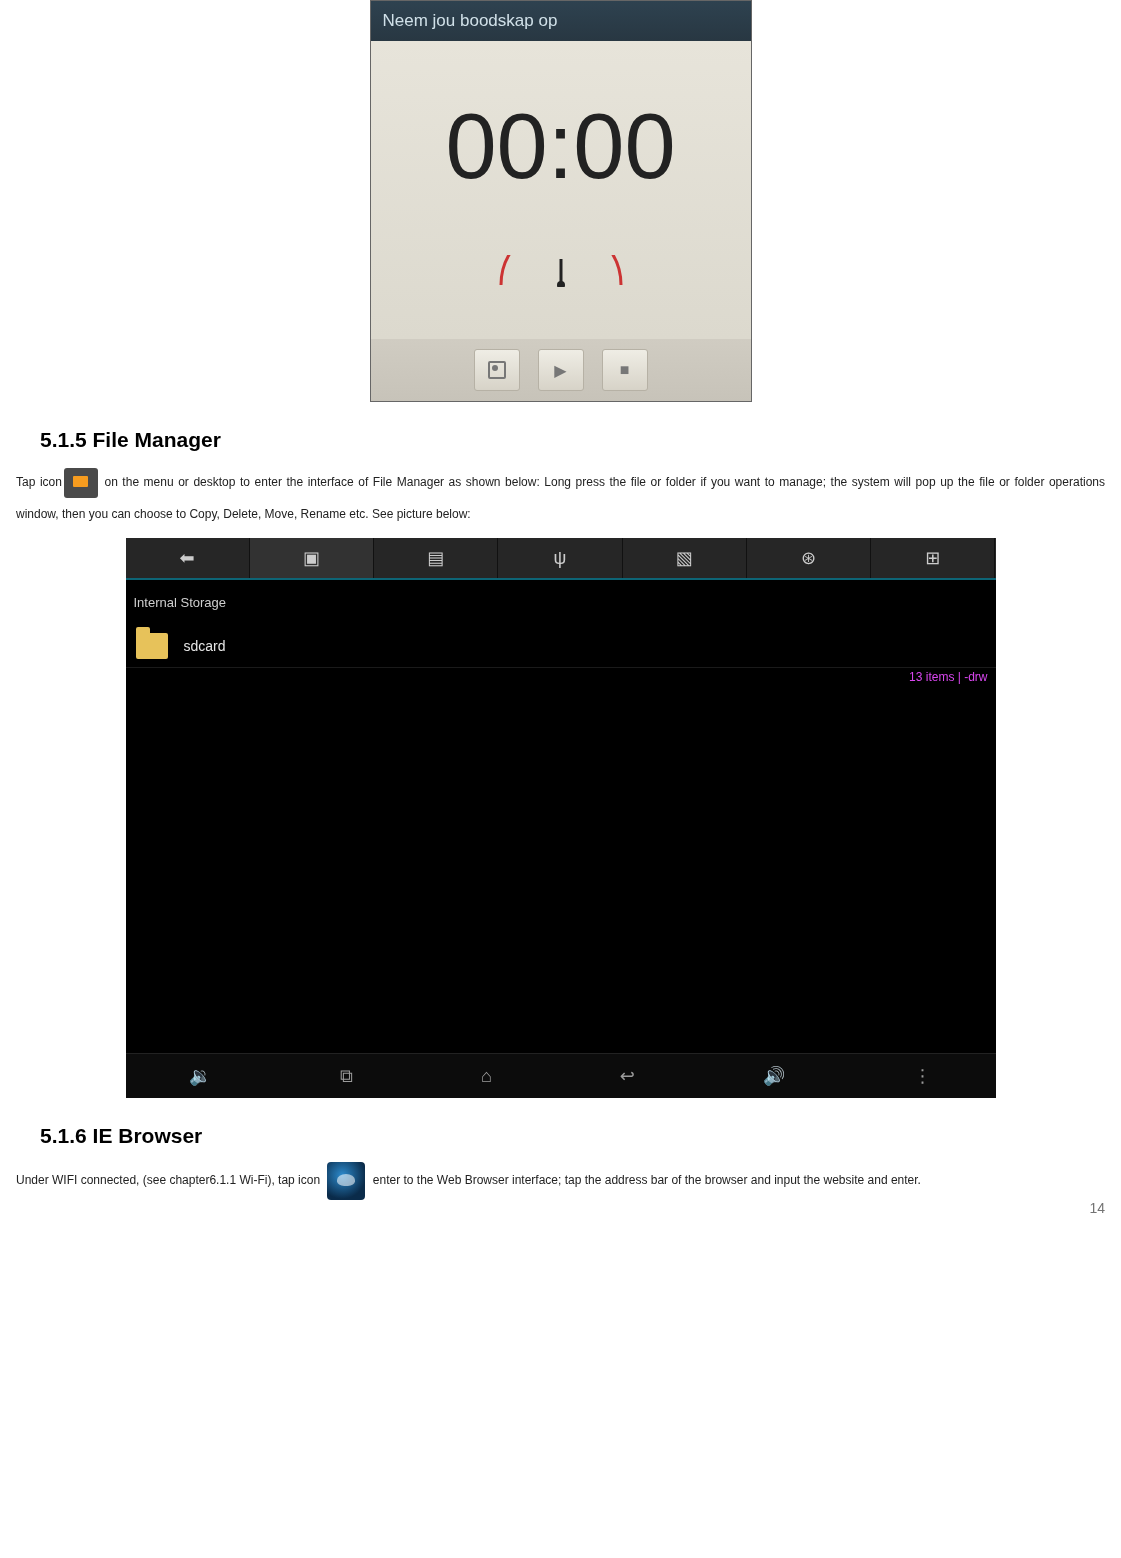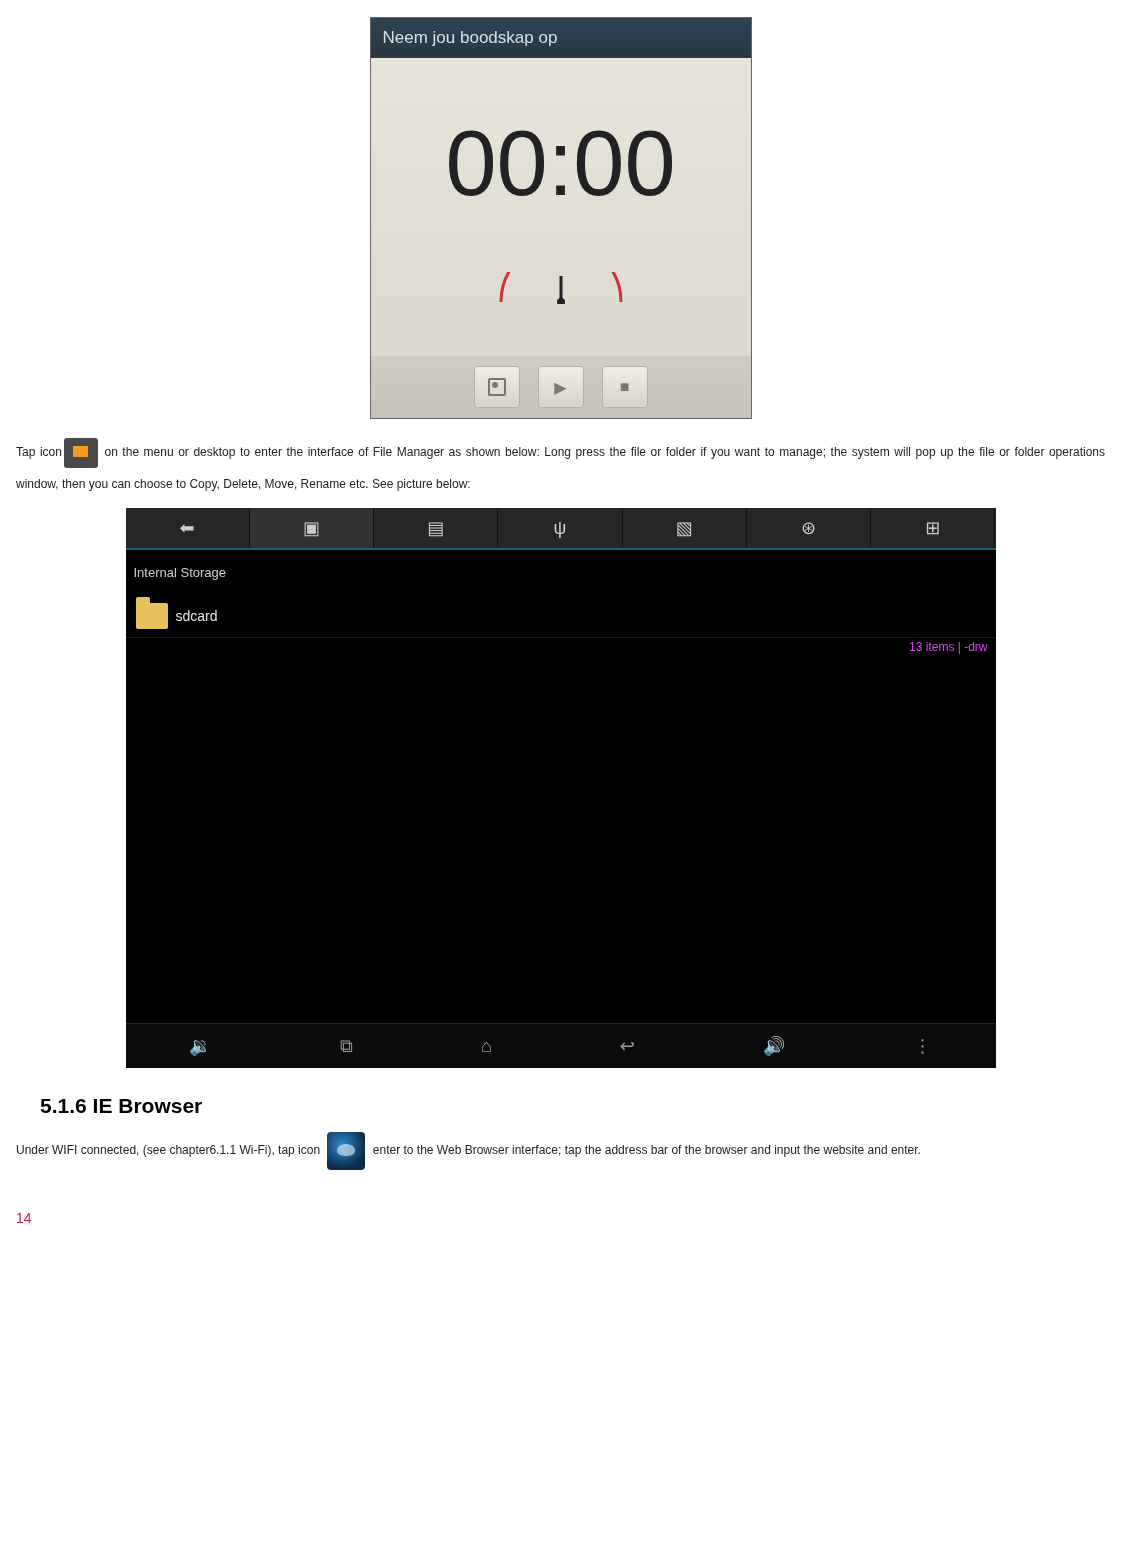--- a/index.html
+++ b/index.html
@@ -9,21 +9,21 @@
     background: white;
     color: #333;
     width: 1121px;
   }
   .page {
     padding: 0 16px 20px 16px;
   }
   .screenshot1 {
     width: 380px;
     height: 400px;
-    margin: 17px auto;
+    margin: 0 auto;
     background: #1a1a1a;
     display: flex;
     flex-direction: column;
     border: 1px solid #666;
   }
   .ss1-header {
     background: linear-gradient(#2e4250, #283742);
     color: #d0e0e8;
     padding: 10px 12px;
     font-size: 17px;
@@ -129,39 +129,39 @@
   .ss2-tab {
     flex:1;
     height:40px;
     display:flex;align-items:center;justify-content:center;
     color:#ccc;font-size:18px;
     border-right:1px solid #111;
   }
   .ss2-tab.active{background:#323232;}
   .ss2-crumb{padding:15px 8px;color:#cfcfcf;font-size:13px;}
   .ss2-row{
-    display:flex;align-items:center;gap:8px;
+    display:flex;align-items:center;gap:16px;
     padding:8px 10px;border-bottom:1px solid #1a1a1a;
   }
   .folder-icon{
     width:32px;height:26px;background:#e7c25a;border-radius:2px;position:relative;
   }
   .folder-icon::before{content:"";position:absolute;left:0;top:-6px;width:14px;height:8px;background:#e7c25a;border-radius:2px 2px 0 0;}
   .ss2-row-txt{color:#e6e6e6;font-size:14px;}
   .ss2-meta{
     text-align:right;padding:2px 8px;color:#d946ef;font-size:12px;
   }
   .ss2-body{flex:1;}
   .ss2-nav{
     display:flex;justify-content:space-around;align-items:center;
     height:44px;background:#0c0c0c;border-top:1px solid #222;
     color:#9b9b9b;font-size:18px;
   }
   .pagenum{
-    text-align:left;font-size:14px;color:#be185d;margin-top:40px;
+    text-align:right;font-size:14px;color:#737373;
   }
 </style>
 </head>
 <body>
 
 <div class="page">
 
   <div class="screenshot1">
     <div class="ss1-header">
       <span>Neem jou boodskap op</span>
@@ -182,20 +182,21 @@
         </div>
       <div class="ss1-btn">
           <span>▶</span>
         </div>
       <div class="ss1-btn">
           <span>■</span>
         </div>
     </div>
   </div>
 
+  <div class="heading">5.1.5 File Manager</div>
 
   <p class="para">
     <span>Tap icon</span><span class="inline-icon1"></span><span> on the menu or desktop to enter the interface of File Manager as shown below: Long press the file or folder if you want to   manage; the system will pop up the file or folder operations window, then you can choose to Copy, Delete, Move, Rename etc. See picture below:</span>
   </p>
 
   <div class="screenshot2">
     <div class="ss2-tabs">
       <div class="ss2-tab">
           <span>⬅</span>
         </div>

